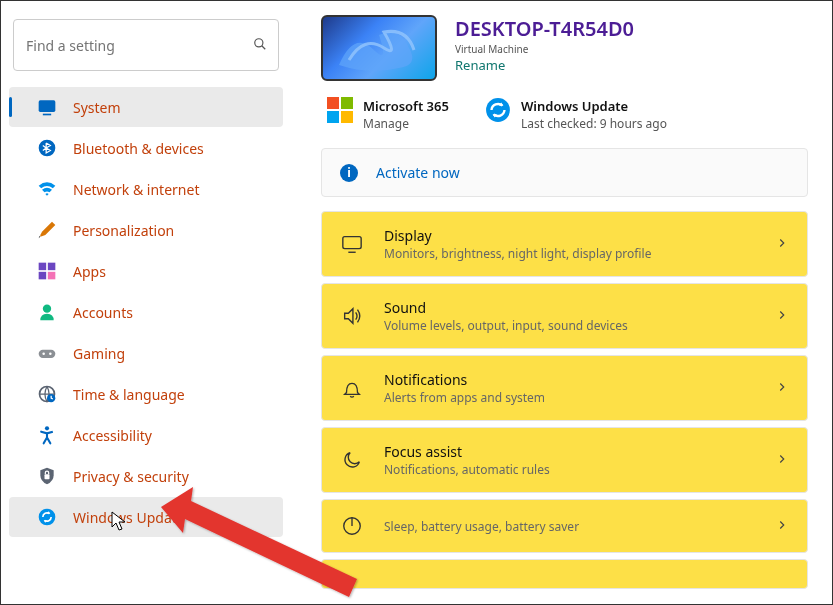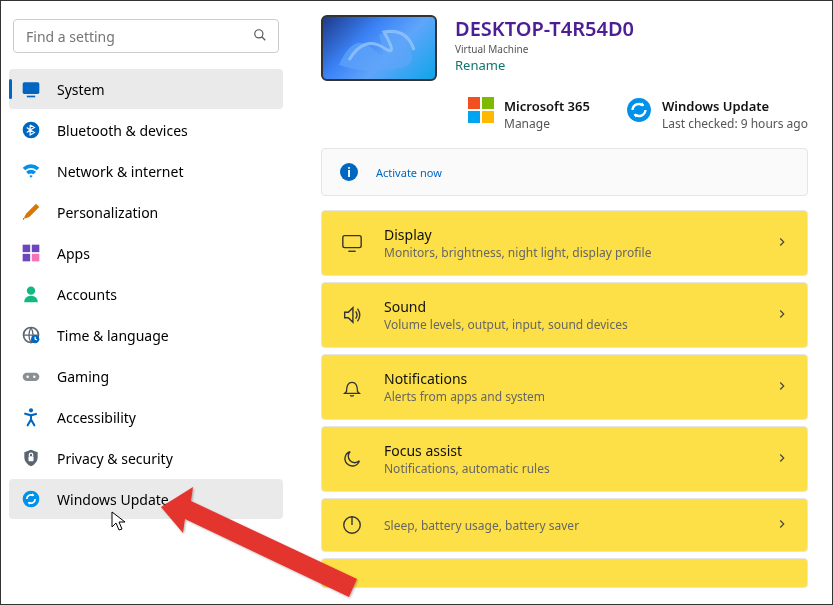--- a/index.html
+++ b/index.html
@@ -1,43 +1,43 @@
 <!DOCTYPE html>
 <html><head>
 <meta charset="utf-8">
 <style>
 * { margin: 0; padding: 0; box-sizing: border-box; font-family: "Segoe UI", system-ui, sans-serif; }
 body { background: #fff; width: 833px; height: 605px; overflow: hidden; position: relative; border: 1px solid #333; }
 .container { display: flex; height: 100%; }
 .sidebar { width: 290px; padding: 10px 8px; }
 .search-wrap { margin: 8px 4px 16px 4px; position: relative; }
-.search { width: 100%; height: 34px; border: 1px solid #ccc; border-radius: 4px; padding: 0 36px 0 12px; font-size: 14px; color: #666; background: #fff; }
+.search { width: 100%; height: 52px; border: 1px solid #ccc; border-radius: 4px; padding: 0 36px 0 12px; font-size: 14px; color: #666; background: #fff; }
 .search-icon { position: absolute; right: 12px; top: 50%; transform: translateY(-50%); color: #555; }
-.nav-item { display: flex; align-items: center; height: 40px; padding: 0 12px; border-radius: 4px; cursor: pointer; font-size: 14px; color: #000000; position: relative; margin-bottom: 1px; }
+.nav-item { display: flex; align-items: center; height: 40px; padding: 0 28px; border-radius: 4px; cursor: pointer; font-size: 14px; color: #c2410c; position: relative; margin-bottom: 1px; }
 .nav-item.selected { background: #eaeaea; }
 .nav-item.hover { background: #eaeaea; }
 .nav-item.selected::before { content: ""; position: absolute; left: 0; top: 10px; bottom: 10px; width: 3px; background: #0067c0; border-radius: 2px; }
 .nav-icon { width: 20px; height: 20px; margin-right: 16px; display: flex; align-items: center; justify-content: center; }
 .main { flex: 1; padding: 14px 24px 0 30px; overflow-y: auto; }
 .header { display: flex; align-items: flex-start; margin-bottom: 16px; }
 .wallpaper { width: 116px; height: 66px; border-radius: 6px; border: 2px solid #333; background: linear-gradient(135deg, #1e3a8a 0%, #3b82f6 35%, #60a5fa 60%, #0ea5e9 100%); margin-right: 18px; display:flex; align-items:center; justify-content:center; overflow:hidden; }
 .wallpaper svg { width: 100px; height: 56px; }
 .header-text .name { font-size: 20px; font-weight: 600; color: #4c1d95; }
 .header-text .sub { font-size: 10px; color: #555; }
 .header-text .rename { font-size: 13px; color: #0f766e; cursor: pointer; }
-.tiles { display: flex; gap: 36px; margin-bottom: 16px; padding-left: 6px; justify-content: flex-end; }
+.tiles { display: flex; gap: 36px; margin-bottom: 16px; padding-left: 6px; }
 .tile { display: flex; align-items: flex-start; gap: 10px; }
 .tile .t { font-size: 13px; font-weight: 600; color: #111; }
 .tile .s { font-size: 12px; color: #555; }
 .tile .s.bullet::before { content:"• "; color:#0067c0; }
 .banner { border: 1px solid #e5e5e5; border-radius: 4px; padding: 14px 18px; display: flex; align-items: center; margin-bottom: 14px; background: #fafafa; }
 .banner .info-icon { width: 18px; height: 18px; background: #0067c0; border-radius: 50%; display:flex; align-items:center; justify-content:center; margin-right: 18px; }
 .banner .info-icon span { color:#fff; font-size:12px; font-weight:bold; }
 .banner .msg { flex: 1; font-size: 14px; color: #111; }
-.banner .action { font-size: 11px; color: #0067c0; cursor: pointer; }
+.banner .action { font-size: 14px; color: #0067c0; cursor: pointer; }
 .card { border: 1px solid #e5e5e5; border-radius: 4px; padding: 14px 18px; display: flex; align-items: center; margin-bottom: 6px; cursor: pointer; background: #fde047; }
 .card-icon { width: 24px; height: 24px; margin-right: 20px; display:flex; align-items:center; justify-content:center; color:#333; }
 .card-body { flex: 1; }
 .card-title { font-size: 14px; color: #111; }
 .card-sub { font-size: 12px; color: #666; }
 .chevron { color: #444; }
 .ms-logo { width: 26px; height: 26px; display: grid; grid-template: 1fr 1fr / 1fr 1fr; gap: 2px; }
 .ms-logo div:nth-child(1){background:#f25022;} .ms-logo div:nth-child(2){background:#7fba00;}
 .ms-logo div:nth-child(3){background:#00a4ef;} .ms-logo div:nth-child(4){background:#ffb900;}
 .onedrive-icon { width:26px; height:18px; }
@@ -117,38 +117,38 @@
             <circle cx="12" cy="8" r="5" fill="#10b981"></circle>
             <path d="M4 22 Q4 14 12 14 Q20 14 20 22 Z" fill="#10b981"></path>
           </svg>
       </span>
       <span>Accounts</span>
     </div>
 
     <div class="nav-item">
       <span class="nav-icon">
         <svg width="20" height="20" viewBox="0 0 24 24">
+            <rect x="2" y="8" width="20" height="10" rx="5" fill="#8b8f94"></rect>
+            <circle cx="8" cy="13" r="1.5" fill="#fff"></circle>
+            <circle cx="16" cy="13" r="1.5" fill="#fff"></circle>
+          </svg>
+      </span>
+      <span>Gaming</span>
+    </div>
+
+    <div class="nav-item">
+      <span class="nav-icon">
+        <svg width="20" height="20" viewBox="0 0 24 24">
             <circle cx="12" cy="12" r="9" fill="none" stroke="#5b6472" stroke-width="2"></circle>
             <path d="M3 12 H21 M12 3 Q17 12 12 21 Q7 12 12 3" stroke="#5b6472" stroke-width="1.5" fill="none"></path>
             <circle cx="17" cy="17" r="5" fill="#0067c0"></circle>
             <path d="M17 14 L17 17 L19 18" stroke="#fff" stroke-width="1.5" fill="none"></path>
           </svg>
       </span>
       <span>Time &amp; language</span>
-    </div>
-
-    <div class="nav-item">
-      <span class="nav-icon">
-        <svg width="20" height="20" viewBox="0 0 24 24">
-            <rect x="2" y="8" width="20" height="10" rx="5" fill="#8b8f94"></rect>
-            <circle cx="8" cy="13" r="1.5" fill="#fff"></circle>
-            <circle cx="16" cy="13" r="1.5" fill="#fff"></circle>
-          </svg>
-      </span>
-      <span>Gaming</span>
     </div>
 
     <div class="nav-item">
       <span class="nav-icon">
         <svg width="20" height="20" viewBox="0 0 24 24">
             <circle cx="12" cy="4" r="2.5" fill="#0067c0"></circle>
             <path d="M5 8 L12 10 L19 8 L12 10 L12 15 L8 22 M12 15 L16 22" stroke="#0067c0" stroke-width="2.5" stroke-linecap="round" fill="none"></path>
           </svg>
       </span>
       <span>Accessibility</span>

